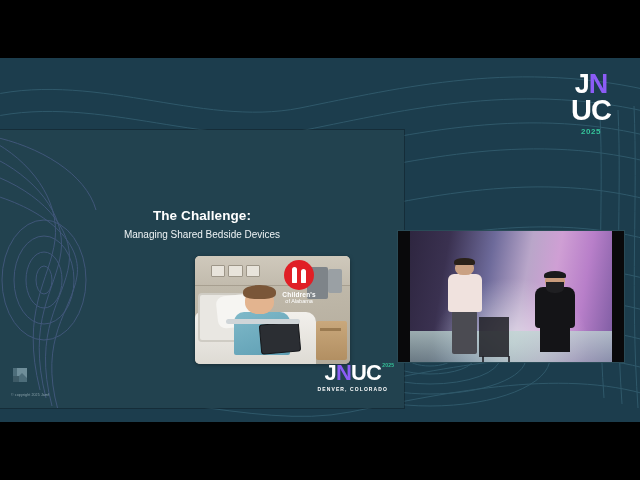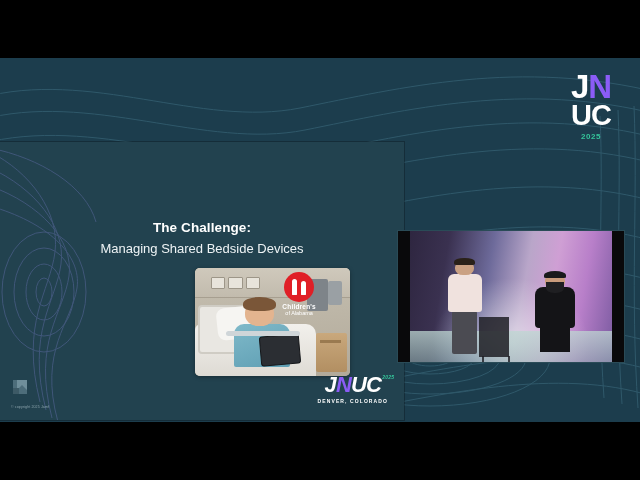--- a/index.html
+++ b/index.html
@@ -26,49 +26,49 @@
 
   
   #jnuc-top {
     position:absolute; right:18px; top:14px; width:62px; height:64px;
     z-index:20; text-align:center;
   }
   #jnuc-top .row {
     font-weight:bold; line-height:.92; letter-spacing:-1px;
     color:#ffffff; font-size:27px; position:relative;
   }
-  #jnuc-top .r1 { font-size:33px; }
+  #jnuc-top .r1 { font-size:27px; }
   #jnuc-top .r2 { font-size:29px; }
   #jnuc-top .nglyph { color:#8b5cf6; display:inline-block; }
   #jnuc-top .yr {
     font-size:8px; color:#35c49a; font-weight:bold; letter-spacing:.5px;
     margin-top:3px;
   }
 
   
   #slide {
-    position:absolute; left:0; top:84px; width:404px; height:278px;
+    position:absolute; left:0; top:72px; width:404px; height:278px;
     background:#22424f;
     overflow:hidden; z-index:10;
     box-shadow:0 0 0 1px rgba(0,0,0,.25);
   }
   .slide-topo { position:absolute; inset:0; opacity:.65; }
   .slide-topo svg { width:100%; height:100%; display:block; }
 
   .slide-inner { position:absolute; inset:0; z-index:3; }
 
   #slide-title {
     position:absolute; top:78px; left:0; width:100%;
     text-align:center; color:#ffffff;
     font-size:13.5px; font-weight:bold; letter-spacing:.1px;
   }
   #slide-sub {
     position:absolute; top:99px; left:0; width:100%;
     text-align:center; color:#eef3f5;
-    font-size:13px; font-weight:normal;
+    font-size:10px; font-weight:normal;
   }
 
   
   #photo {
     position:absolute; left:195px; top:126px; width:155px; height:108px;
     border-radius:5px; overflow:hidden;
     background:#b9b3a6;
     box-shadow:0 1px 4px rgba(0,0,0,.35);
   }
   #photo .room-wall { position:absolute; inset:0;
@@ -127,21 +127,21 @@
   }
   #slide-copy {
     position:absolute; left:11px; bottom:11px;
     font-size:3.6px; color:#8aa2ab; letter-spacing:.1px;
   }
   #jnuc-bottom {
     position:absolute; right:16px; bottom:16px; text-align:center;
   }
   #jnuc-bottom .word {
     font-size:22px; font-weight:bold; color:#ffffff; letter-spacing:-.8px;
-    line-height:1; position:relative; display:inline-block;font-style:italic;
+    line-height:1; position:relative; display:inline-block;
   }
   #jnuc-bottom .nglyph { color:#8b5cf6; }
   #jnuc-bottom .yr {
     position:absolute; right:-13px; top:1px;
     font-size:5px; color:#35c49a; font-weight:bold; letter-spacing:.2px;
   }
   #jnuc-bottom .city {
     font-size:5px; color:#ffffff; font-weight:bold; letter-spacing:1.1px;
     margin-top:2px;
   }

